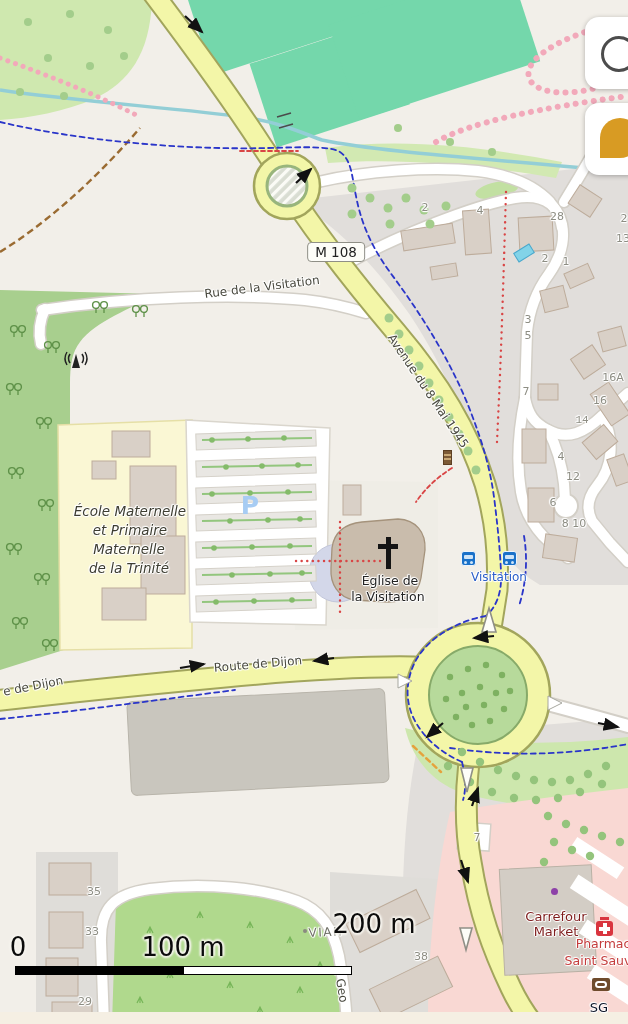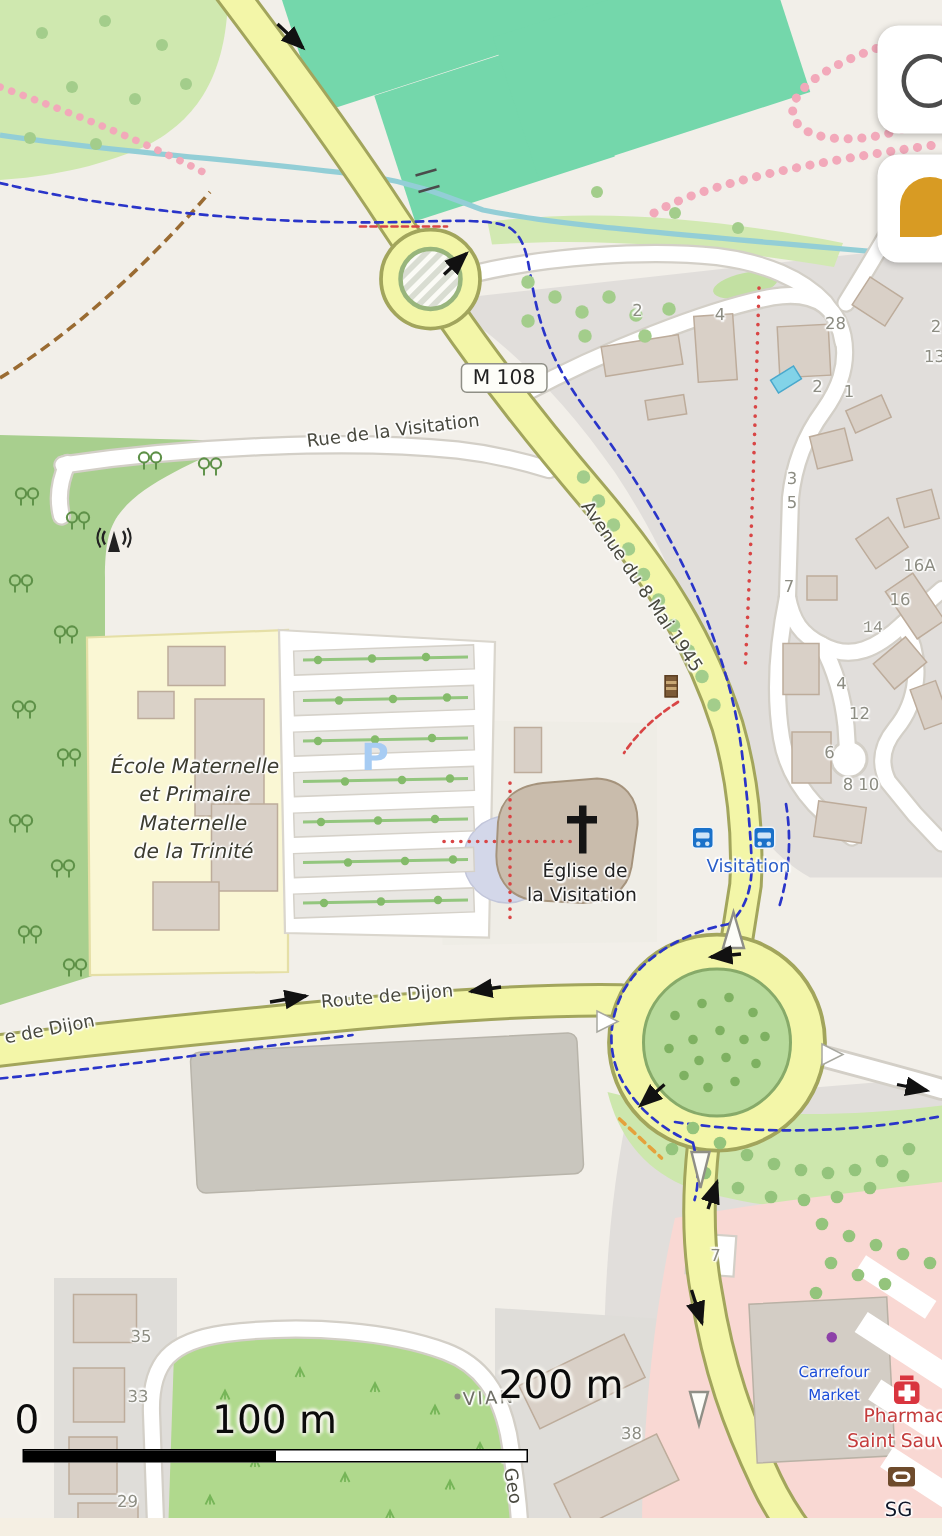--- a/index.html
+++ b/index.html
@@ -9,21 +9,21 @@
   
   #labels-layer{position:absolute;left:0;top:0;width:628px;height:1024px;pointer-events:none;}
   .lbl{position:absolute;transform:translate(-50%,-50%);white-space:pre;line-height:1;
     text-shadow:-1px 0 1px #fff,1px 0 1px #fff,0 -1px 1px #fff,0 1px 1px #fff,
                 -1px -1px 1px #fff,1px 1px 1px #fff;}
   .street{font-size:12px;color:#49493f;}
   .hamlet{font-size:12px;color:#6f6f66;letter-spacing:1.5px;}
   .school{font-size:13.5px;font-style:italic;color:#3d3d31;}
   .poi{font-size:12.5px;color:#232323;}
   .busstop{font-size:12px;color:#2b5ec9;}
-  .shop{font-size:10px;color:#1d4ed8;}
+  .shop{font-size:13px;color:#7f1d1d;}
   .pharm{font-size:12.5px;color:#c43c3c;}
   .grayname{font-size:13px;color:#0f172a;}
   .num{font-size:11px;color:#8d8d83;}
   .parkingP{font-size:25px;font-weight:bold;color:#a7ccf3;text-shadow:none;}
   .scale{font-size:26px;color:#0b0b0b;
     text-shadow:-2px 0 2px #f7f5ef,2px 0 2px #f7f5ef,0 -2px 2px #f7f5ef,0 2px 2px #f7f5ef;}
   
   .route-badge{position:absolute;transform:translate(-50%,-50%);background:#fdfdf8;
     border:1.5px solid #8f8f86;border-radius:4px;padding:1px 7px;font-size:13.5px;color:#222;}
   

